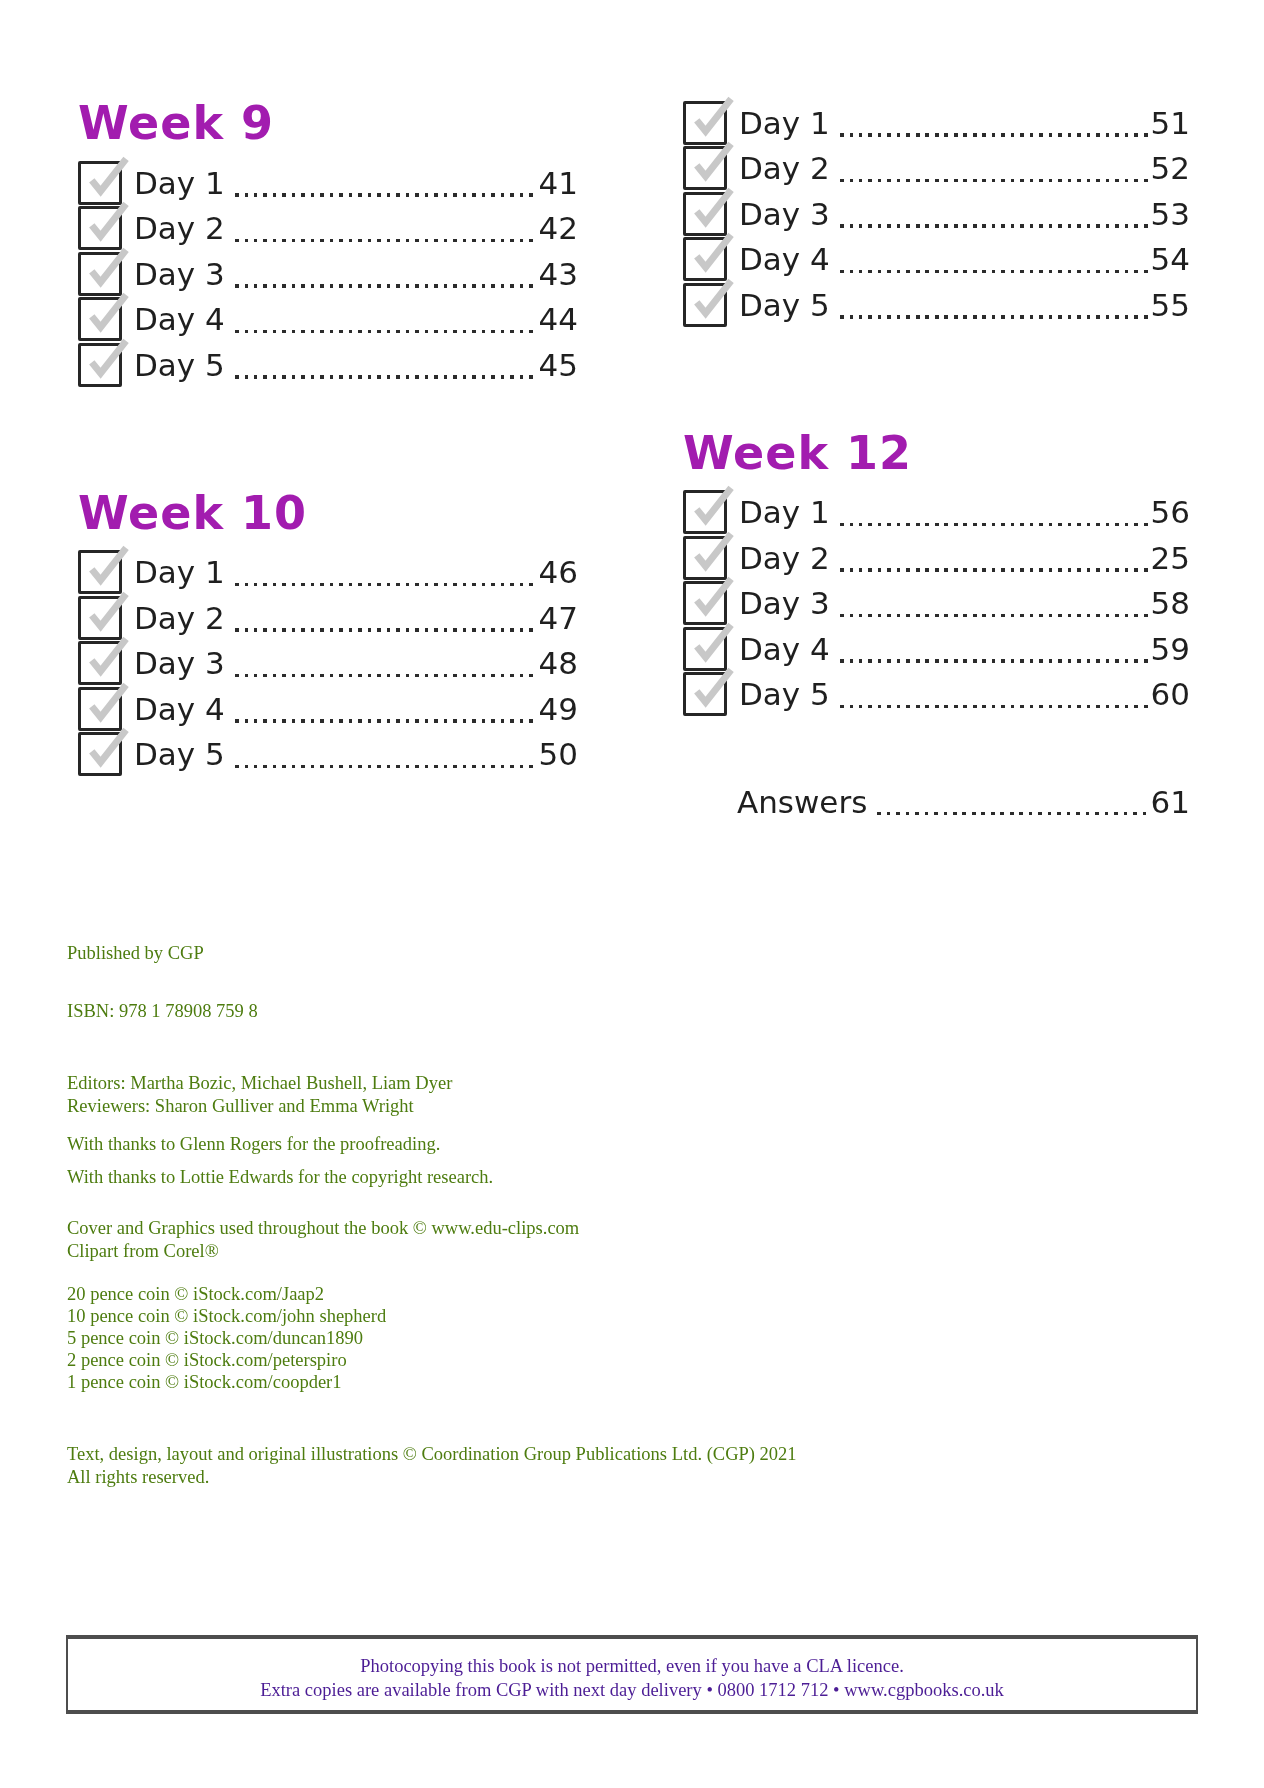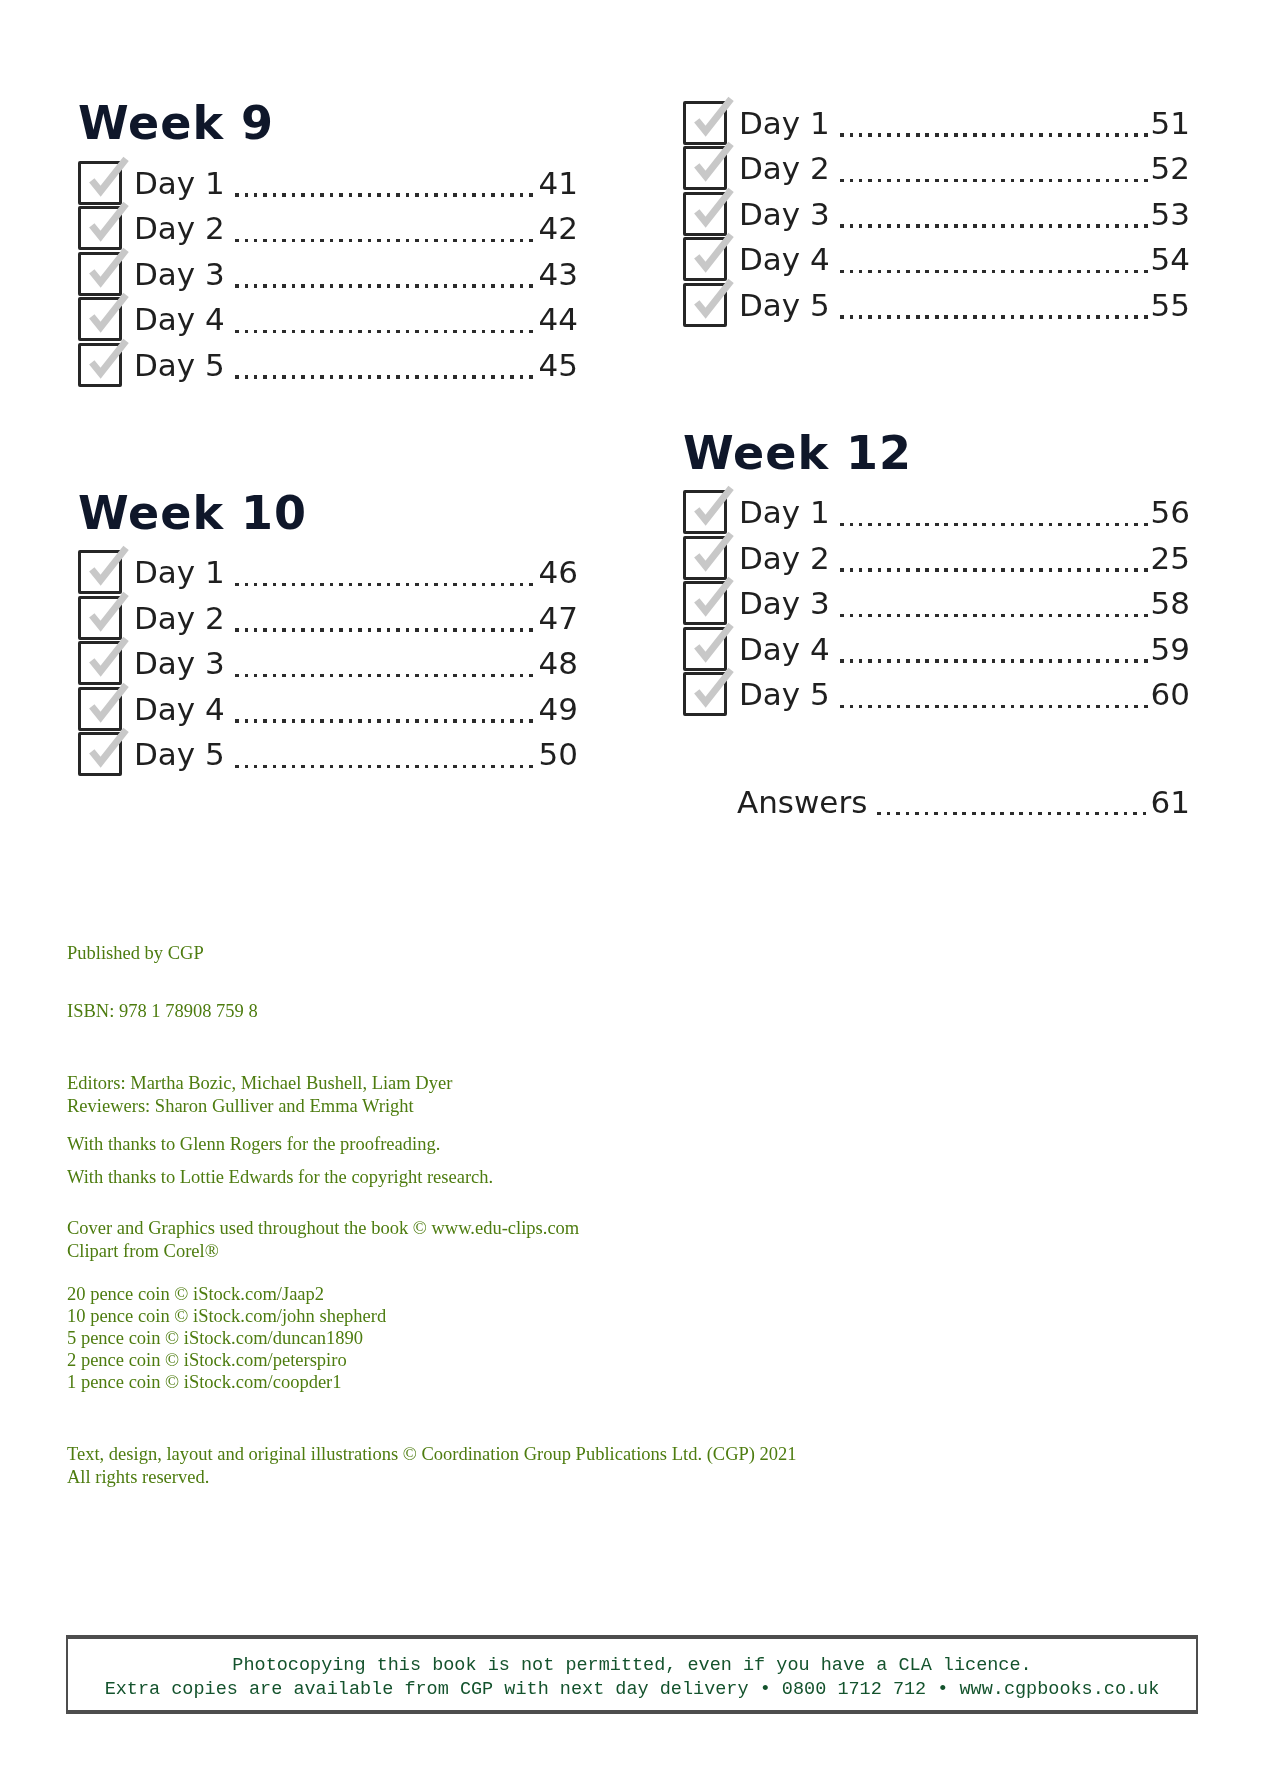--- a/index.html
+++ b/index.html
@@ -2,21 +2,21 @@
 <html><head>
 <meta charset="utf-8">
 <style>
   html,body{margin:0;padding:0;background:#fff;}
   .page{position:relative;width:1264px;height:1788px;background:#ffffff;overflow:hidden;
         font-family:"DejaVu Sans",sans-serif;color:#1f1f1f;}
   
   .col{position:absolute;top:100px;}
   .col-left{left:78px;width:500px;}
   .col-right{left:683px;width:507px;}
-  .week-title{font-size:46px;line-height:46px;font-weight:bold;color:#0f172a;
+  .week-title{font-size:46px;line-height:46px;font-weight:bold;color:#a21caf;
               letter-spacing:1px;margin:0 0 14px 0;}
   .week-block.second{margin-top:102px;}
   .row{display:flex;align-items:center;height:45.5px;}
   .cb{position:relative;flex:0 0 auto;width:38px;height:38px;border:3px solid #262626;
       border-radius:2px;box-sizing:content-box;background:#fff;}
   .cb svg{position:absolute;top:-10px;left:1px;width:47px;height:47px;overflow:visible;}
   .lbl{margin-left:12px;font-size:31px;white-space:nowrap;}
   .leader{flex:1 1 auto;height:3.5px;align-self:flex-end;margin:0 3px 9px 10px;
           background:repeating-linear-gradient(90deg,#2b2b2b 0 3.5px,transparent 3.5px 9.5px);}
   .pg{font-size:31px;white-space:nowrap;}
@@ -30,22 +30,22 @@
   .c-isbn{margin-bottom:49px !important;}
   .c-editors{margin-bottom:15px !important;}
   .c-proof{margin-bottom:10px !important;}
   .c-copyres{margin-bottom:28px !important;}
   .c-cover{margin-bottom:20px !important;}
   .c-coins{margin-bottom:50px !important;line-height:22px;}
   .c-printed{margin-bottom:46px !important;}
   
   .copybox{position:absolute;left:66px;top:1635px;width:1088px;padding:15px 20px 8px;
            border:2px solid #4d4d4d;border-top-width:4px;border-bottom-width:4px;
-           text-align:center;font-family:Liberation Mono, monospace;
-           font-size:18.5px;line-height:24px;color:#14532d;}
+           text-align:center;font-family:Liberation Serif, serif;
+           font-size:18.5px;line-height:24px;color:#4c1d95;}
 </style>
 </head>
 <body>
 
 <div class="page">
 
   <div class="col col-left">
     <div class="week-block">
       <h2 class="week-title">Week 9</h2>
       <div class="row">

